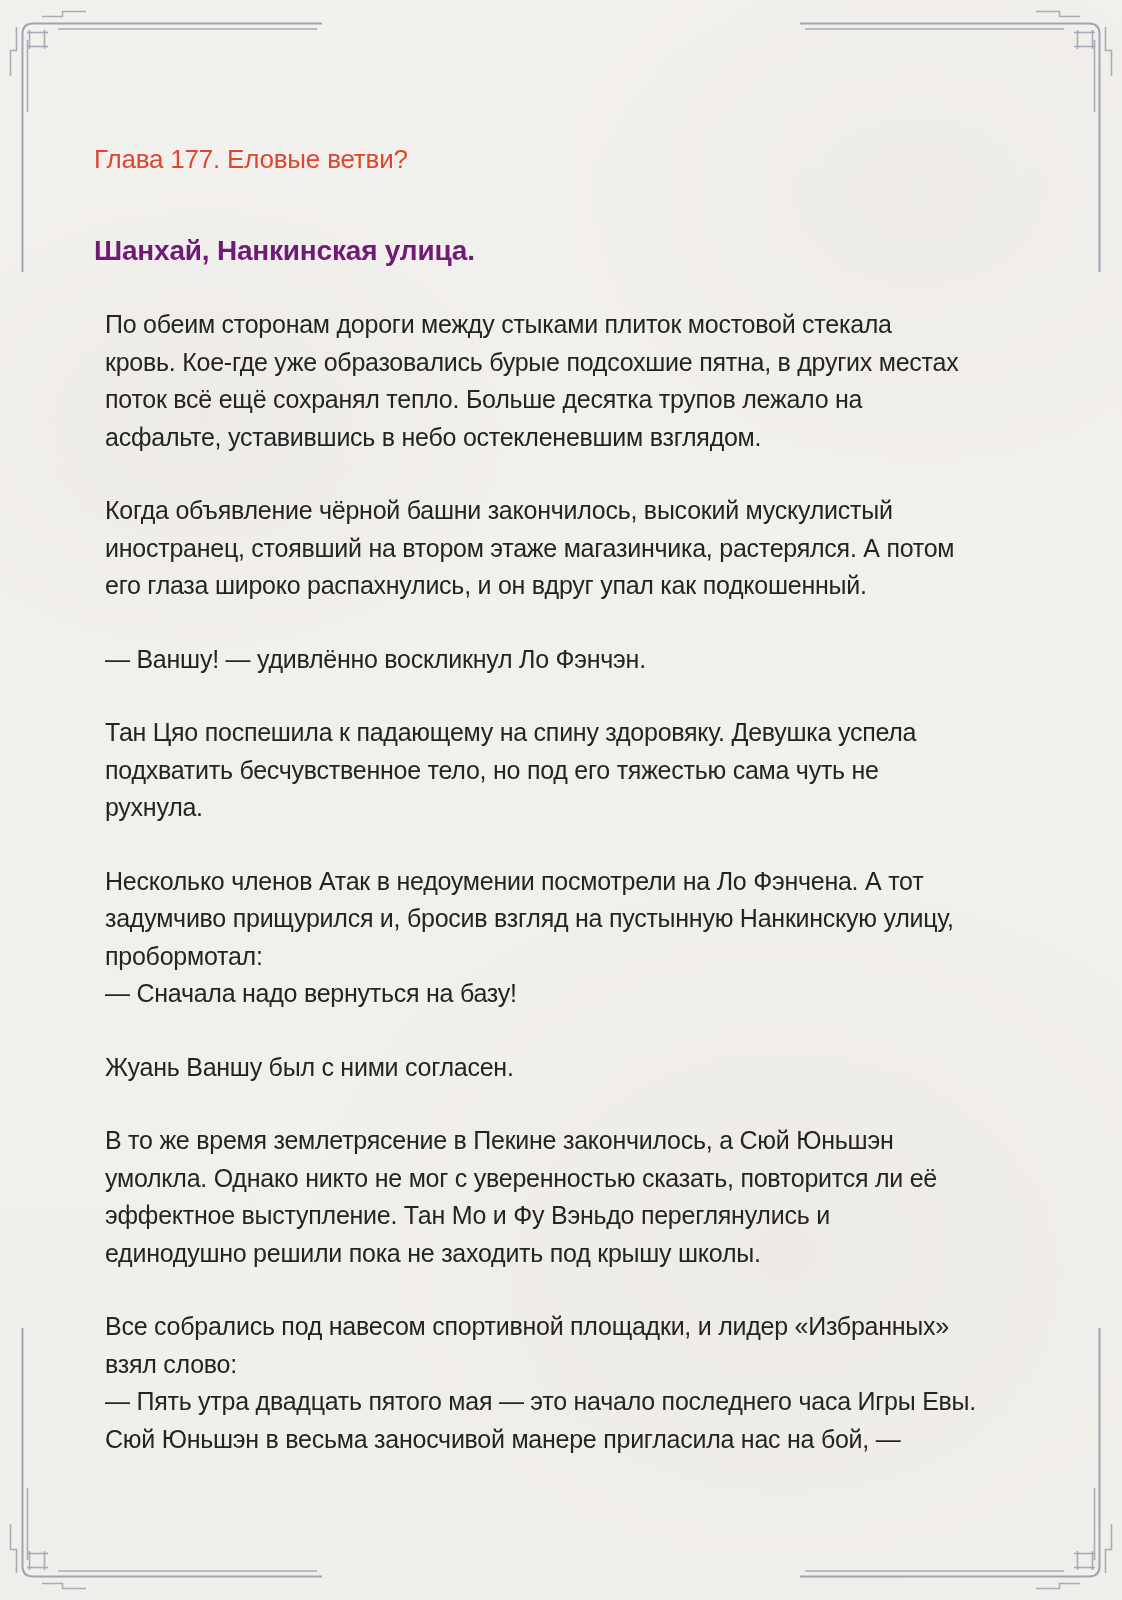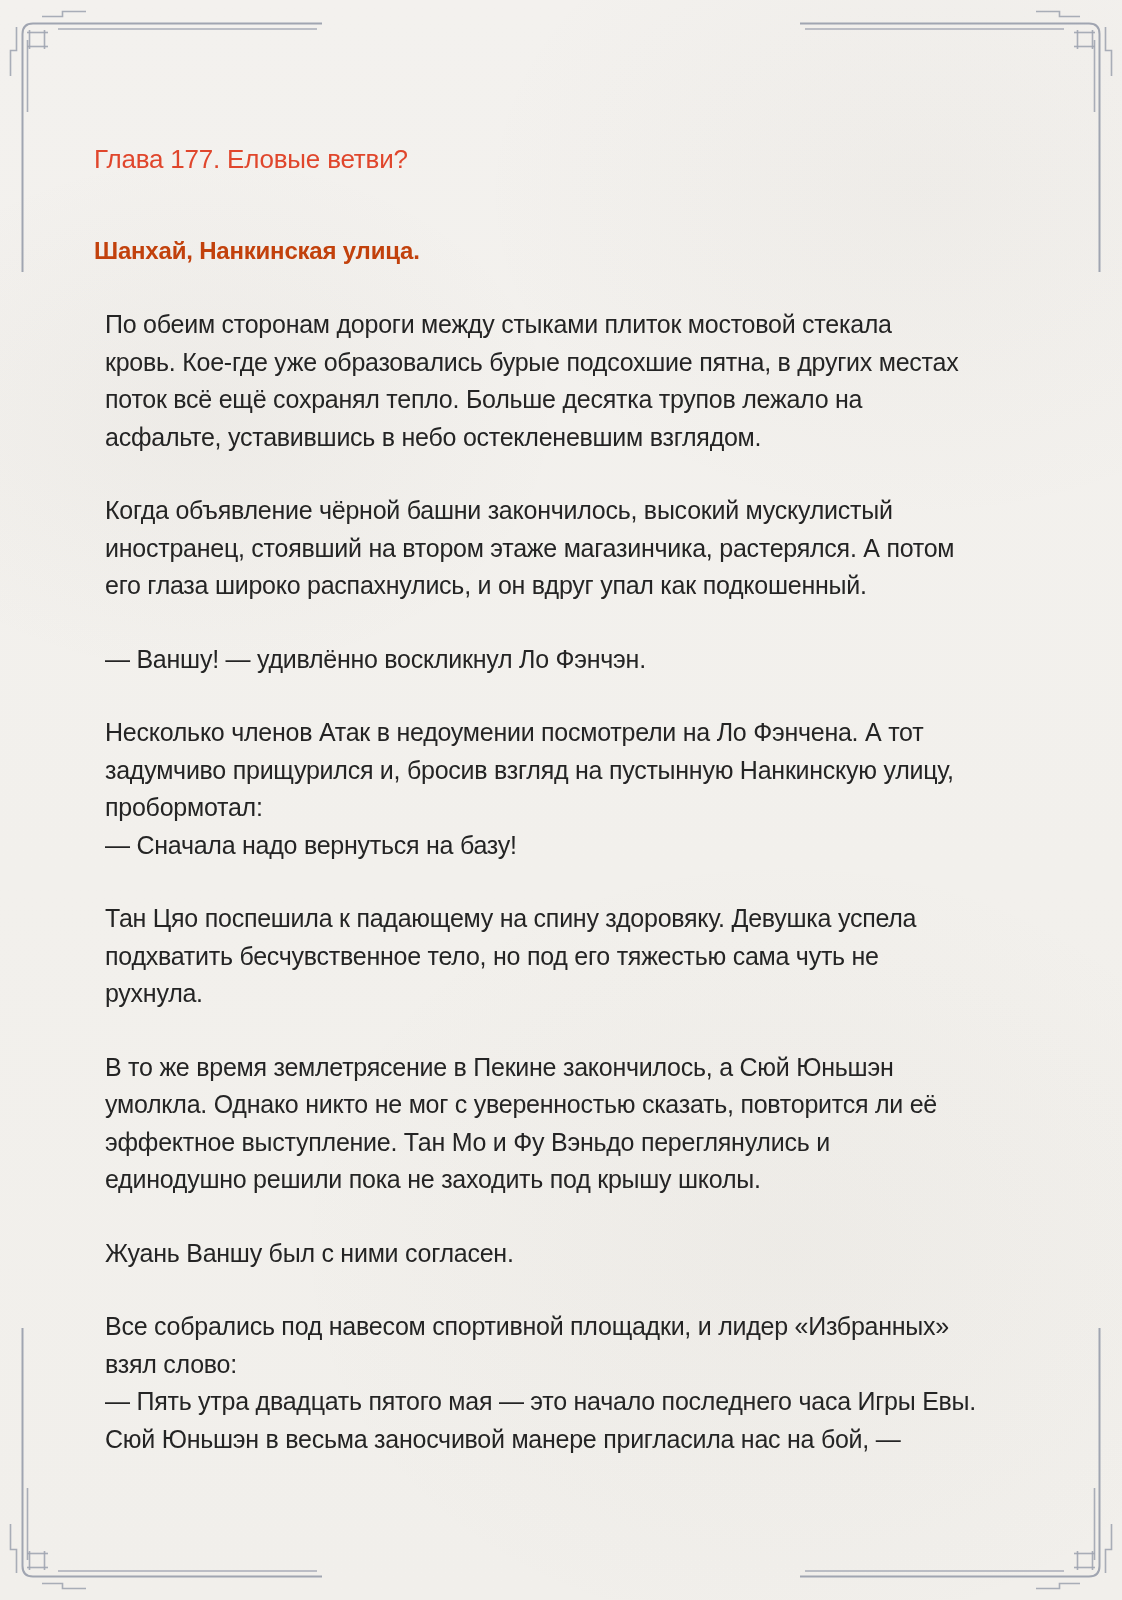--- a/index.html
+++ b/index.html
@@ -47,24 +47,24 @@
     font-size: 26px;
     line-height: 38px;
     text-align: left;
     color: var(--accent);
     letter-spacing: -0.2px;
     white-space: pre;
     margin: 0;
     font-weight: 400;
   }
   .location-heading {
-    font-size: 24px;
+    font-size: 28px;
     line-height: 38px;
     font-weight: 700;
-    color: #c2410c;
+    color: #701a75;
     letter-spacing: -0.2px;
     white-space: pre;
     margin: 54px 0 0 0;
   }
   .paragraph {
     font-size: 25px;
     line-height: 37.5px;
     letter-spacing: -0.25px;
     color: var(--ink);
     white-space: pre;
@@ -102,29 +102,29 @@
   <h1 class="chapter-title">Глава 177. Еловые ветви?</h1>
   <h2 class="location-heading">Шанхай, Нанкинская улица.</h2>
   <p class="paragraph">По обеим сторонам дороги между стыками плиток мостовой стекала
 кровь. Кое-где уже образовались бурые подсохшие пятна, в других местах
 поток всё ещё сохранял тепло. Больше десятка трупов лежало на
 асфальте, уставившись в небо остекленевшим взглядом.</p>
   <p class="paragraph">Когда объявление чёрной башни закончилось, высокий мускулистый
 иностранец, стоявший на втором этаже магазинчика, растерялся. А потом
 его глаза широко распахнулись, и он вдруг упал как подкошенный.</p>
   <p class="paragraph">— Ваншу! — удивлённо воскликнул Ло Фэнчэн.</p>
+  <p class="paragraph">Тан Цяо поспешила к падающему на спину здоровяку. Девушка успела
+подхватить бесчувственное тело, но под его тяжестью сама чуть не
+рухнула.</p>
   <p class="paragraph">Несколько членов Атак в недоумении посмотрели на Ло Фэнчена. А тот
 задумчиво прищурился и, бросив взгляд на пустынную Нанкинскую улицу,
 пробормотал:
 — Сначала надо вернуться на базу!</p>
-  <p class="paragraph">Тан Цяо поспешила к падающему на спину здоровяку. Девушка успела
-подхватить бесчувственное тело, но под его тяжестью сама чуть не
-рухнула.</p>
+  <p class="paragraph">Жуань Ваншу был с ними согласен.</p>
   <p class="paragraph">В то же время землетрясение в Пекине закончилось, а Сюй Юньшэн
 умолкла. Однако никто не мог с уверенностью сказать, повторится ли её
 эффектное выступление. Тан Мо и Фу Вэньдо переглянулись и
 единодушно решили пока не заходить под крышу школы.</p>
-  <p class="paragraph">Жуань Ваншу был с ними согласен.</p>
   <p class="paragraph">Все собрались под навесом спортивной площадки, и лидер «Избранных»
 взял слово:
 — Пять утра двадцать пятого мая — это начало последнего часа Игры Евы.
 Сюй Юньшэн в весьма заносчивой манере пригласила нас на бой, —</p>
 </div>
 
 </body></html>

